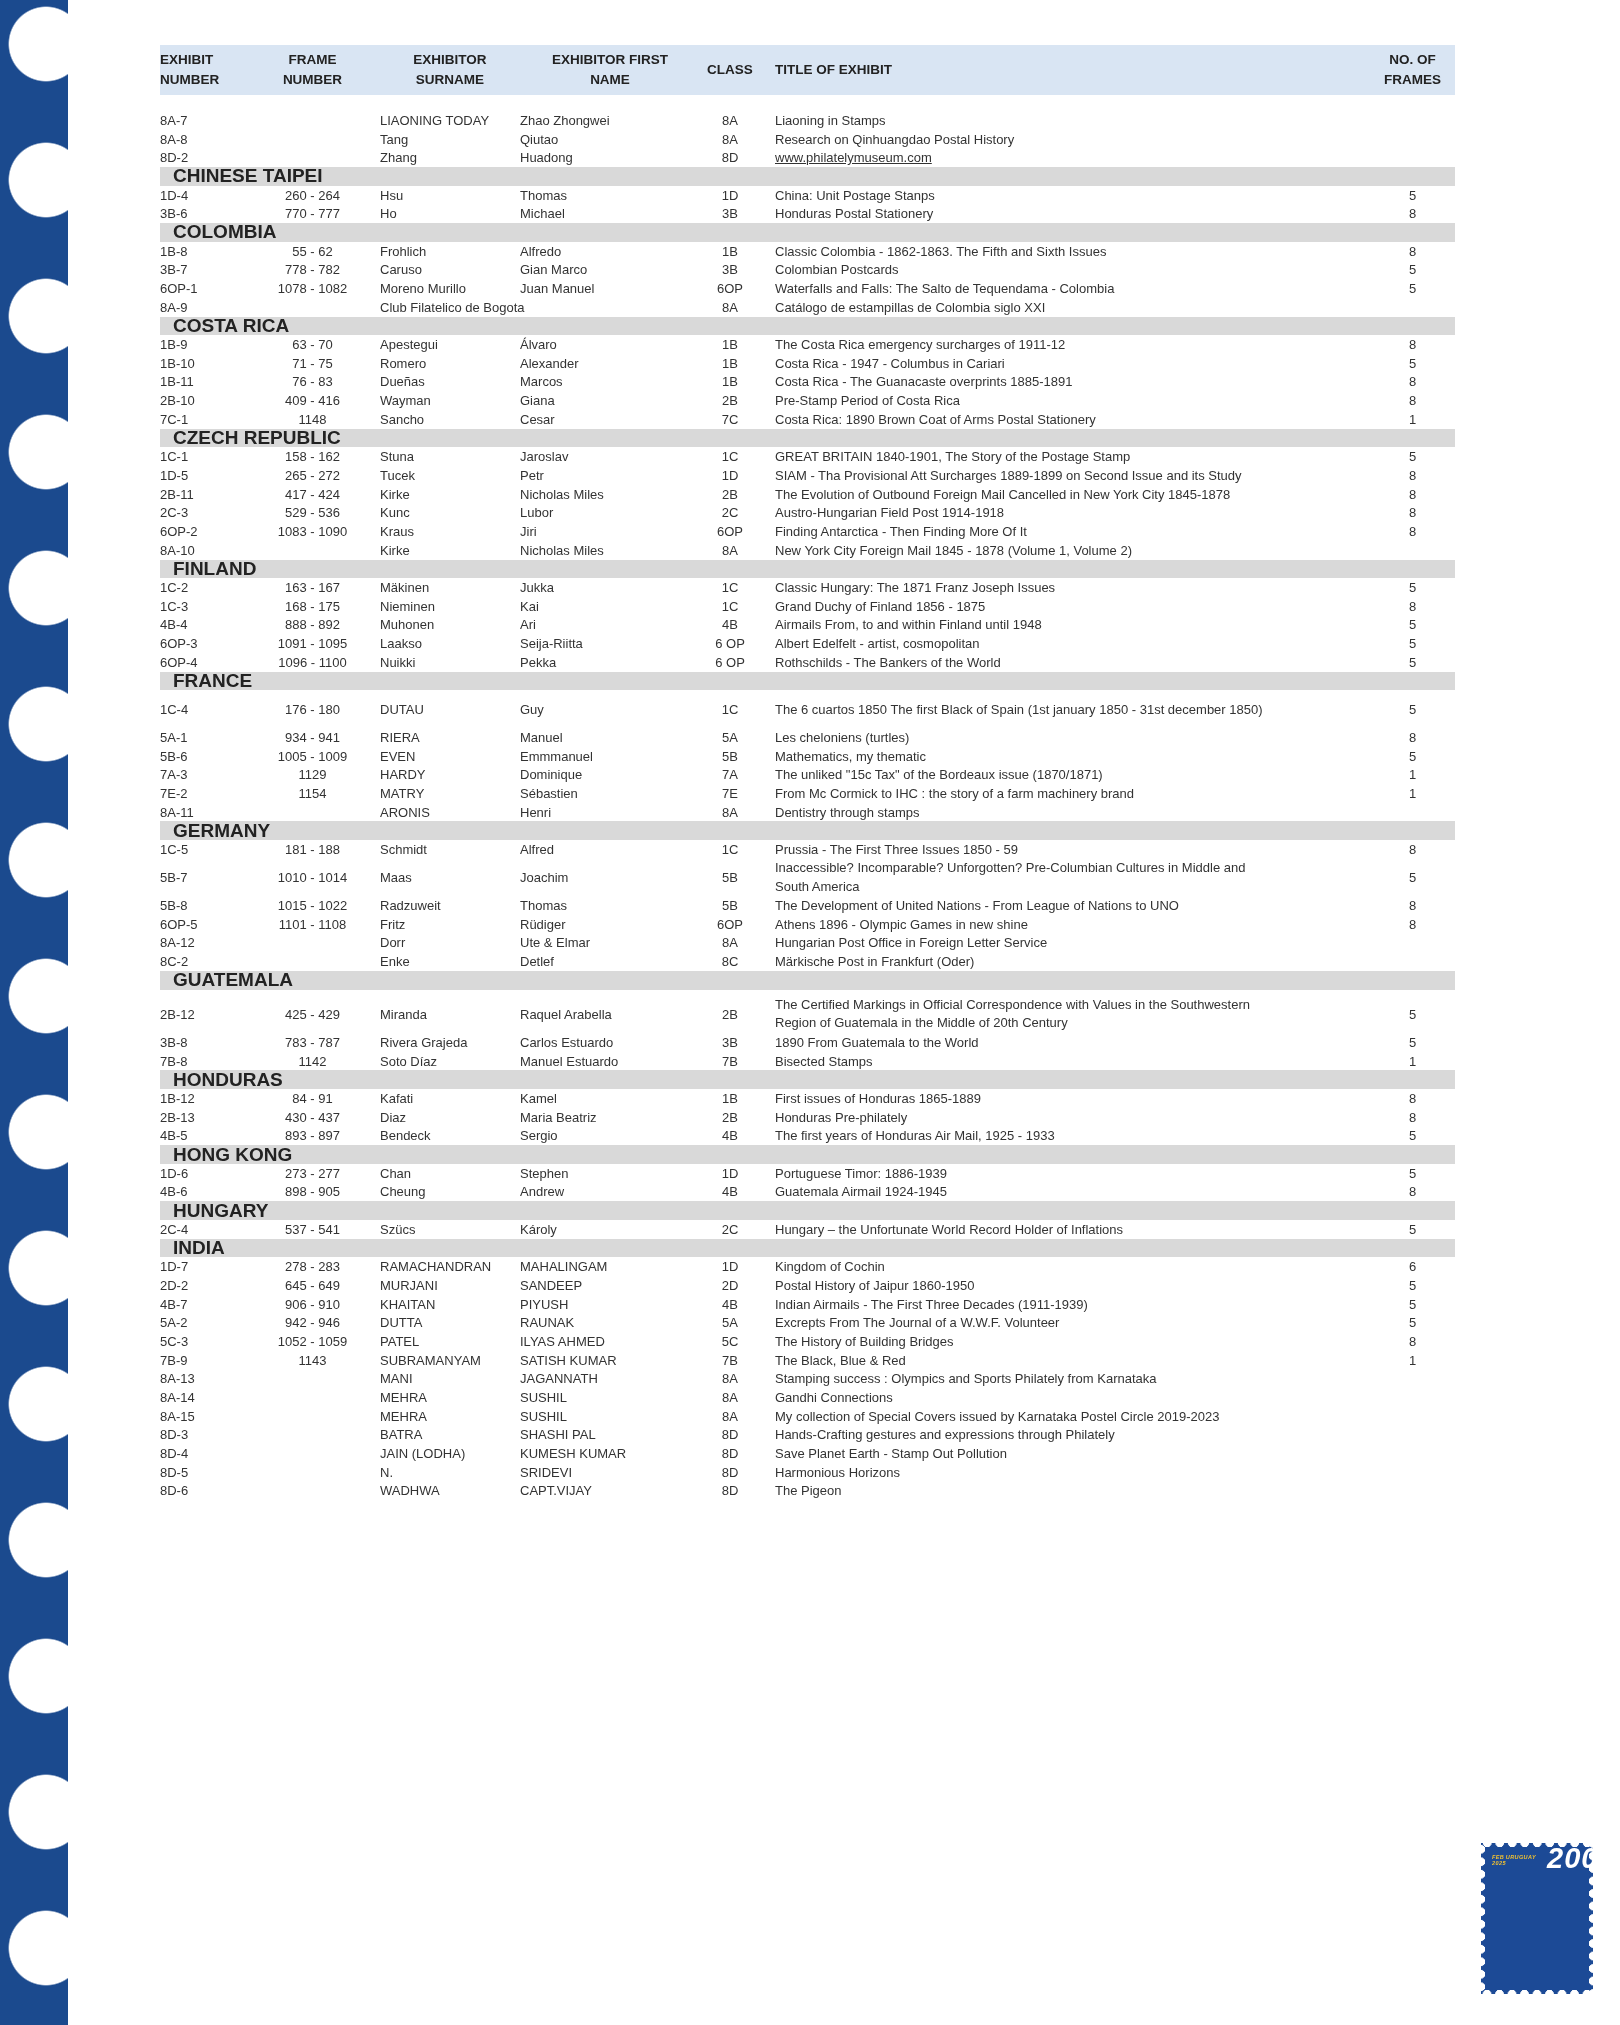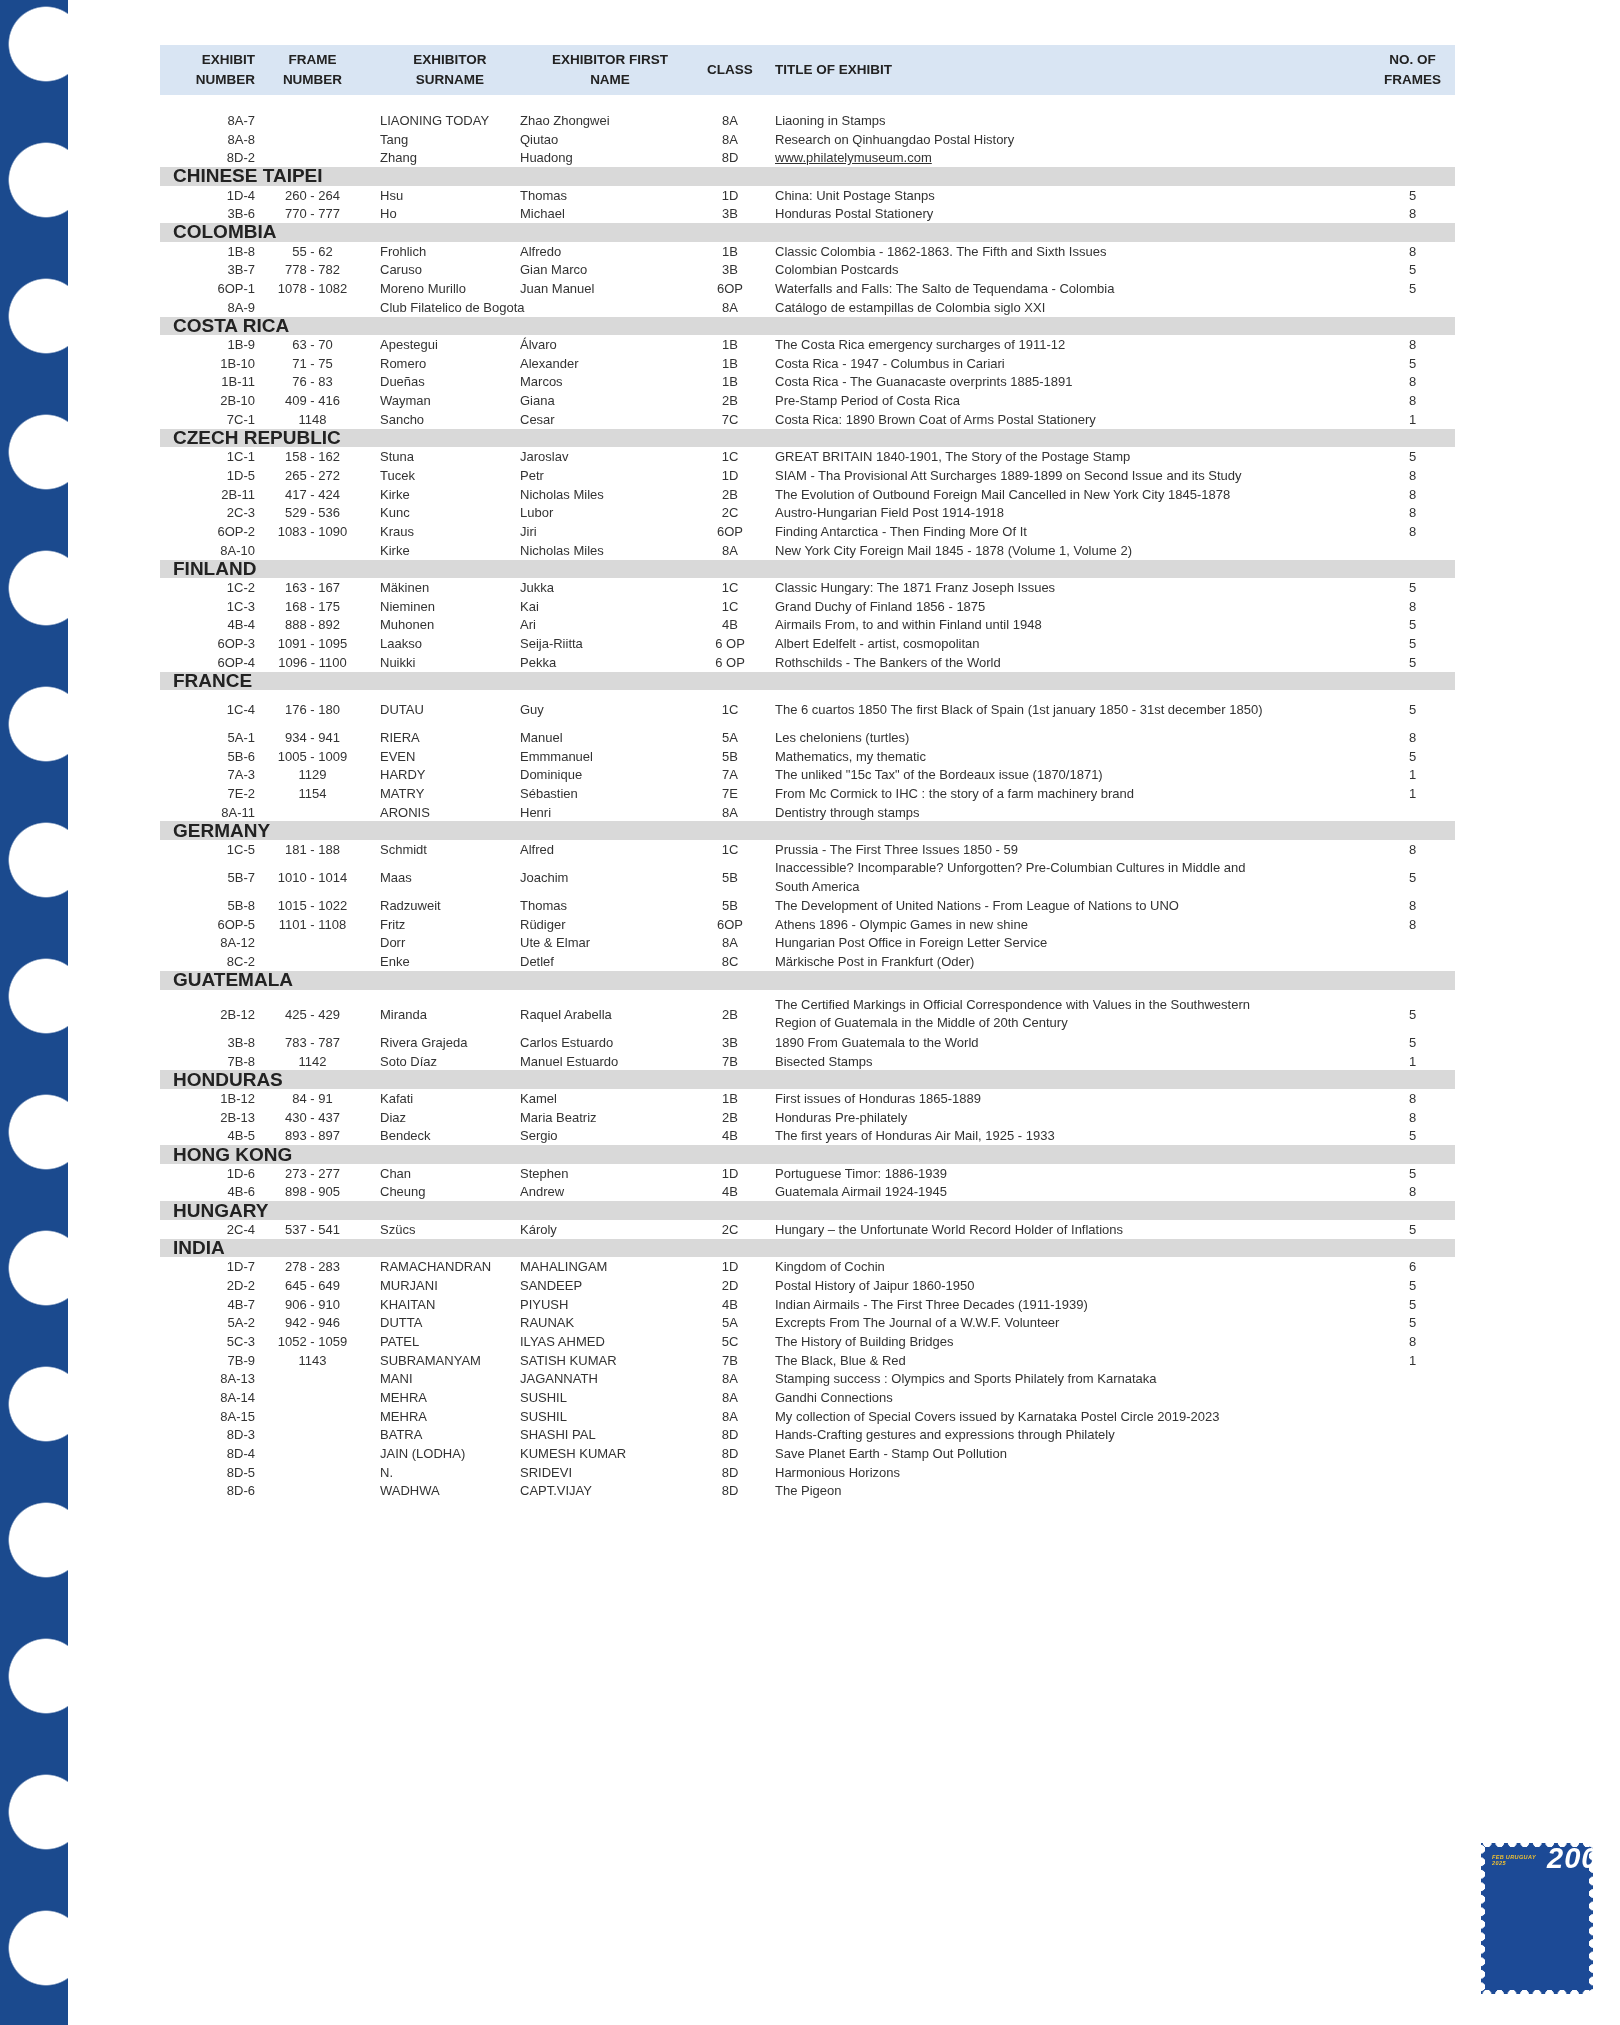--- a/index.html
+++ b/index.html
@@ -17,21 +17,21 @@
     background-size:68px 136px;
     background-repeat:repeat-y;
   }
   
   .table{position:absolute;left:160px;top:45px;width:1295px;}
   .thead{
     height:50px;background:#d9e5f3;display:flex;align-items:center;
     font-weight:bold;font-size:13.5px;line-height:1.45;color:#222;
   }
   .cell{flex:0 0 auto;}
-  .c1{width:95px;text-align:right;}
+  .c1{width:95px;text-align:left;}
   .c2{width:115px;text-align:center;}
   .c3{width:150px;padding-left:10px;box-sizing:border-box;white-space:nowrap;}
   .c4{width:180px;white-space:nowrap;}
   .c5{width:60px;text-align:center;white-space:nowrap;}
   .c6{flex:1 1 auto;padding-left:15px;box-sizing:border-box;min-width:0;}
   .c7{width:85px;text-align:center;}
   .thead .c6{}
   .hline{display:block;}
   .tbody{margin-top:16px;font-size:13px;}
   .row{height:18.7px;display:flex;align-items:center;}

